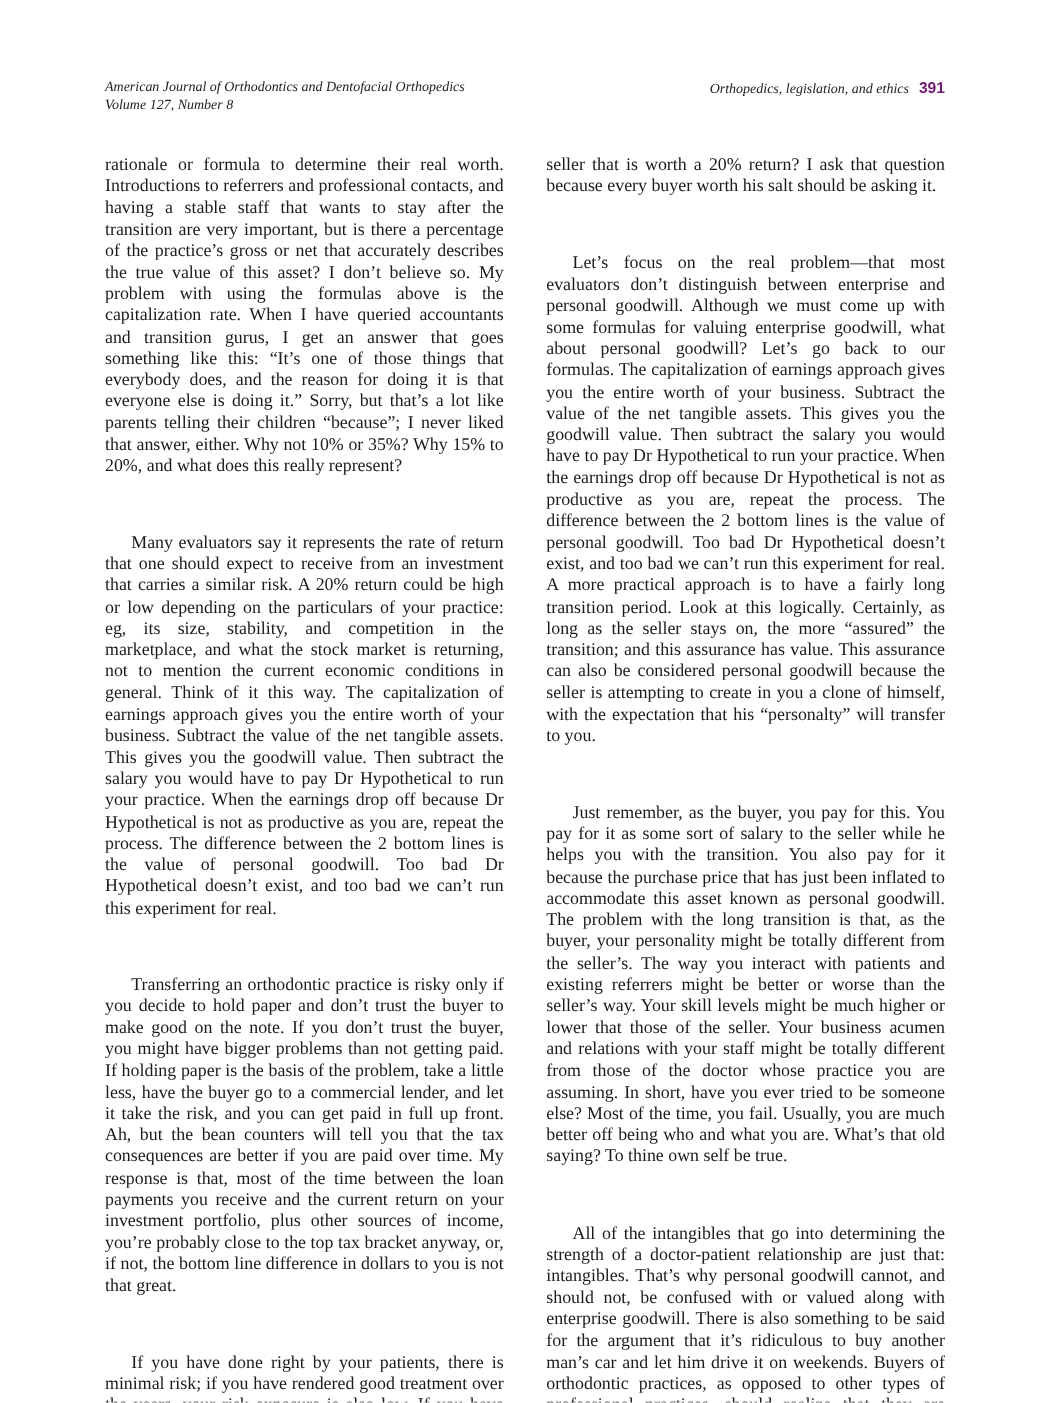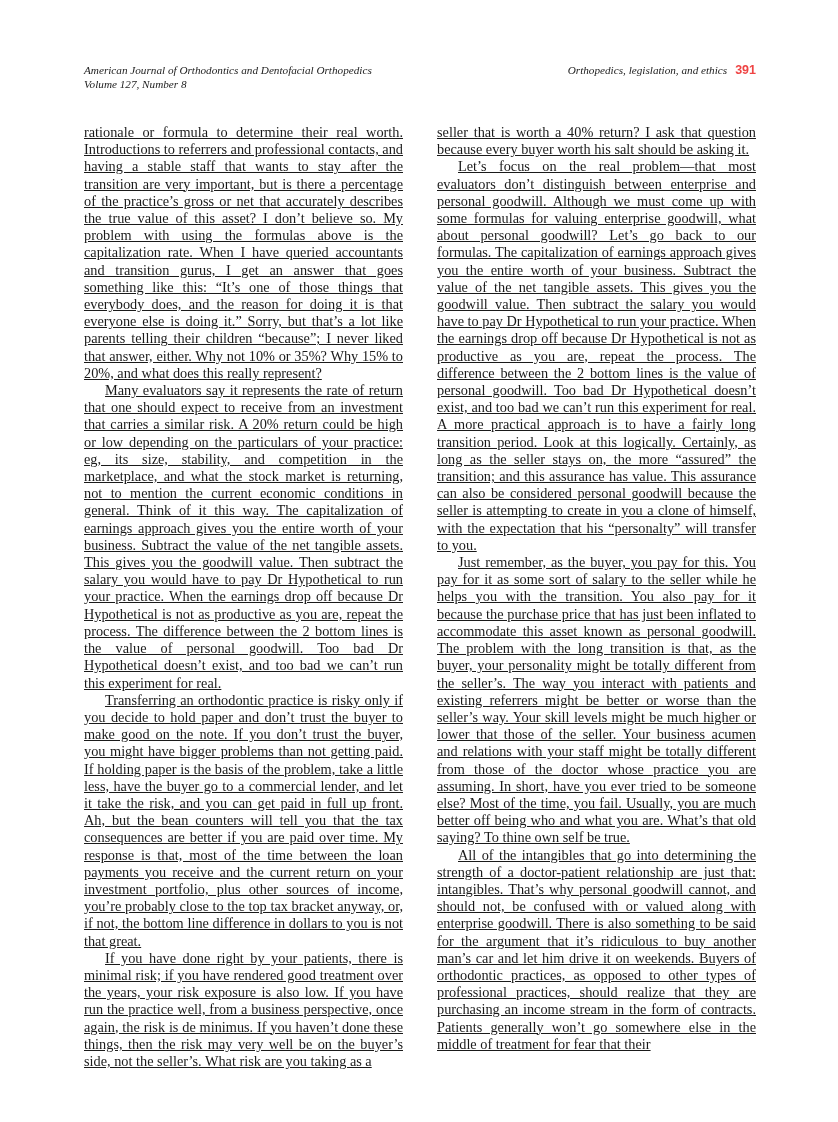--- a/index.html
+++ b/index.html
@@ -1,26 +1,26 @@
 <!DOCTYPE html>
 <html><head>
 <meta charset="utf-8">
 <style>
   html, body { margin: 0; padding: 0; background: #ffffff; }
   body { width: 838px; height: 1122px; position: relative; overflow: hidden; }
   .page { position: absolute; left: 0; top: 0; width: 838px; height: 1122px; background: #fff; }
   .header { position: absolute; top: 64px; left: 84px; width: 672px; font-family: "Liberation Serif", serif; font-style: italic; font-size: 11.2px; color: #222; line-height: 13.5px; }
   .header-left { position: absolute; left: 0; top: 0; }
   .header-right { position: absolute; right: 0; top: 0; white-space: nowrap; }
-  .page-num { font-family: "Liberation Sans", sans-serif; font-style: normal; font-weight: bold; font-size: 12.5px; margin-left: 8px; color: #ef4444; }
+  .page-num { font-family: "Liberation Sans", sans-serif; font-style: normal; font-weight: bold; font-size: 12.5px; margin-left: 8px; color: #701a75; }
   .column { position: absolute; top: 124px; width: 319px; font-family: "Liberation Serif", serif; font-size: 14.3px; line-height: 17.2px; color: #1a1a1a; text-align: justify; hyphens: manual; }
   .col-left { left: 84px; }
   .col-right { left: 437px; }
-  .column p { margin: 0; text-decoration: underline; }
-  .column p.indent { text-indent: 21px; }
+  .column p { margin: 0; }
+  .column p.indent { text-indent: 21px; margin-top: 44px; }
 </style>
 </head>
 <body>
 
 <div class="page">
   <div class="header">
     <div class="header-left">
       <div>American Journal of Orthodontics and Dentofacial Orthopedics</div>
       <div>Volume 127, Number 8</div>
     </div>
@@ -30,18 +30,18 @@
   </div>
 
   <div class="column col-left">
     <p>rationale or formula to determine their real worth. Introductions to referrers and professional contacts, and having a stable staff that wants to stay after the transition are very important, but is there a percentage of the practice’s gross or net that accurately describes the true value of this asset? I don’t believe so. My problem with using the formulas above is the capitalization rate. When I have queried accountants and transition gurus, I get an answer that goes something like this: “It’s one of those things that everybody does, and the reason for doing it is that everyone else is doing it.” Sorry, but that’s a lot like parents telling their children “because”; I never liked that answer, either. Why not 10% or 35%? Why 15% to 20%, and what does this really represent?</p>
     <p class="indent">Many evaluators say it represents the rate of return that one should expect to receive from an investment that carries a similar risk. A 20% return could be high or low depending on the particulars of your practice: eg, its size, stability, and competition in the marketplace, and what the stock market is returning, not to mention the current economic conditions in general. Think of it this way. The capitalization of earnings approach gives you the entire worth of your business. Subtract the value of the net tangible assets. This gives you the goodwill value. Then subtract the salary you would have to pay Dr Hypothetical to run your practice. When the earnings drop off because Dr Hypothetical is not as productive as you are, repeat the process. The difference between the 2 bottom lines is the value of personal goodwill. Too bad Dr Hypothetical doesn’t exist, and too bad we can’t run this experiment for real.</p>
     <p class="indent">Transferring an orthodontic practice is risky only if you decide to hold paper and don’t trust the buyer to make good on the note. If you don’t trust the buyer, you might have bigger problems than not getting paid. If holding paper is the basis of the problem, take a little less, have the buyer go to a commercial lender, and let it take the risk, and you can get paid in full up front. Ah, but the bean counters will tell you that the tax consequences are better if you are paid over time. My response is that, most of the time between the loan payments you receive and the current return on your investment portfolio, plus other sources of income, you’re probably close to the top tax bracket anyway, or, if not, the bottom line difference in dollars to you is not that great.</p>
     <p class="indent">If you have done right by your patients, there is minimal risk; if you have rendered good treatment over the years, your risk exposure is also low. If you have run the practice well, from a business perspective, once again, the risk is de minimus. If you haven’t done these things, then the risk may very well be on the buyer’s side, not the seller’s. What risk are you taking as a</p>
   </div>
 
   <div class="column col-right">
-    <p>seller that is worth a 40% return? I ask that question because every buyer worth his salt should be asking it.</p>
+    <p>seller that is worth a 20% return? I ask that question because every buyer worth his salt should be asking it.</p>
     <p class="indent">Let’s focus on the real problem—that most evaluators don’t distinguish between enterprise and personal goodwill. Although we must come up with some formulas for valuing enterprise goodwill, what about personal goodwill? Let’s go back to our formulas. The capitalization of earnings approach gives you the entire worth of your business. Subtract the value of the net tangible assets. This gives you the goodwill value. Then subtract the salary you would have to pay Dr Hypothetical to run your practice. When the earnings drop off because Dr Hypothetical is not as productive as you are, repeat the process. The difference between the 2 bottom lines is the value of personal goodwill. Too bad Dr Hypothetical doesn’t exist, and too bad we can’t run this experiment for real. A more practical approach is to have a fairly long transition period. Look at this logically. Certainly, as long as the seller stays on, the more “assured” the transition; and this assurance has value. This assurance can also be considered personal goodwill because the seller is attempting to create in you a clone of himself, with the expectation that his “personalty” will transfer to you.</p>
     <p class="indent">Just remember, as the buyer, you pay for this. You pay for it as some sort of salary to the seller while he helps you with the transition. You also pay for it because the purchase price that has just been inflated to accommodate this asset known as personal goodwill. The problem with the long transition is that, as the buyer, your personality might be totally different from the seller’s. The way you interact with patients and existing referrers might be better or worse than the seller’s way. Your skill levels might be much higher or lower that those of the seller. Your business acumen and relations with your staff might be totally different from those of the doctor whose practice you are assuming. In short, have you ever tried to be someone else? Most of the time, you fail. Usually, you are much better off being who and what you are. What’s that old saying? To thine own self be true.</p>
     <p class="indent">All of the intangibles that go into determining the strength of a doctor-patient relationship are just that: intangibles. That’s why personal goodwill cannot, and should not, be confused with or valued along with enterprise goodwill. There is also something to be said for the argument that it’s ridiculous to buy another man’s car and let him drive it on weekends. Buyers of orthodontic practices, as opposed to other types of professional practices, should realize that they are purchasing an income stream in the form of contracts. Patients generally won’t go somewhere else in the middle of treatment for fear that their</p>
   </div>
 </div>
 
 </body></html>

